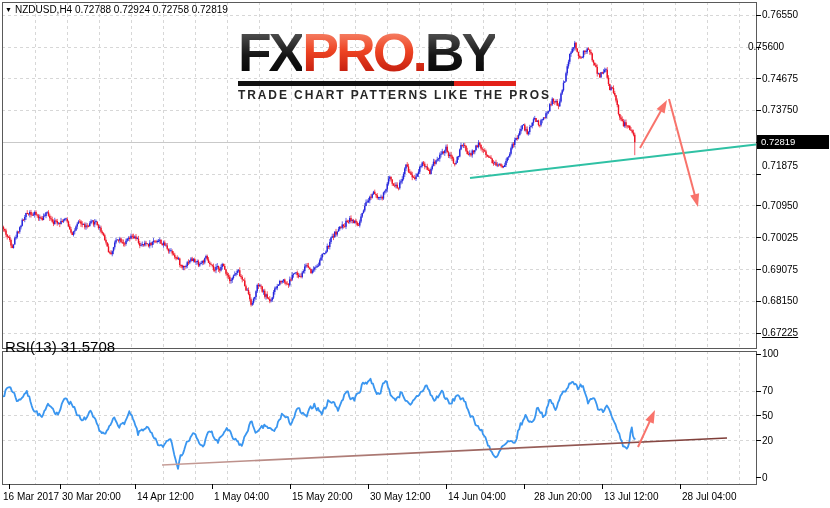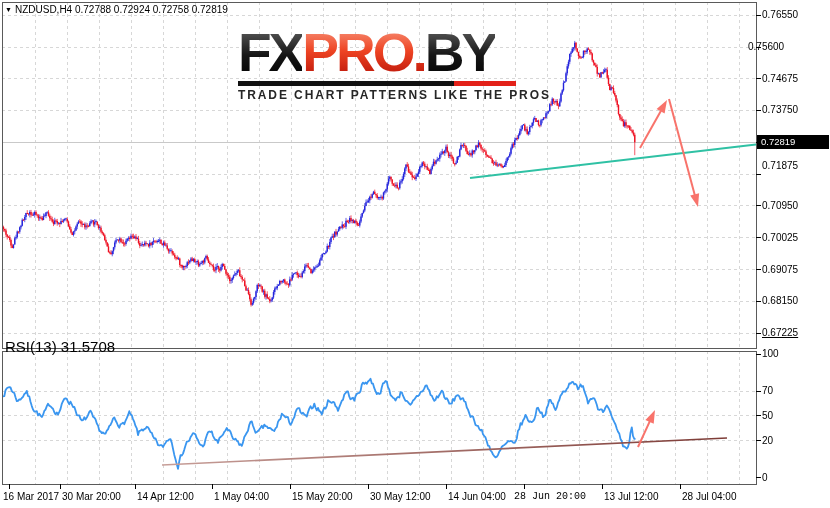--- a/index.html
+++ b/index.html
@@ -182,19 +182,19 @@
       <div class="axis-label" style="left: 762px; top: 471.999px;">0</div>
     </div>
   <div id="time-axis">
       <div class="axis-label" style="left: 3px; top: 491px;">16 Mar 2017</div>
       <div class="axis-label" style="left: 62px; top: 491px;">30 Mar 20:00</div>
       <div class="axis-label" style="left: 137px; top: 491px;">14 Apr 12:00</div>
       <div class="axis-label" style="left: 214px; top: 491px;">1 May 04:00</div>
       <div class="axis-label" style="left: 292px; top: 491px;">15 May 20:00</div>
       <div class="axis-label" style="left: 370px; top: 491px;">30 May 12:00</div>
       <div class="axis-label" style="left: 448px; top: 491px;">14 Jun 04:00</div>
-      <div class="axis-label" style="left: 514px; top: 491px; font-family: Liberation Mono, monospace;">28 Jun 20:00</div>
+      <div class="axis-label" style="left: 534px; top: 491px;">28 Jun 20:00</div>
       <div class="axis-label" style="left: 604px; top: 491px; text-align: right;">13 Jul 12:00</div>
       <div class="axis-label" style="left: 682px; top: 491px;">28 Jul 04:00</div>
     </div>
 
   <div class="price-tag" id="price-tag" style="top: 135.247px;">0.72819</div>
 </div>
 
 </body></html>

